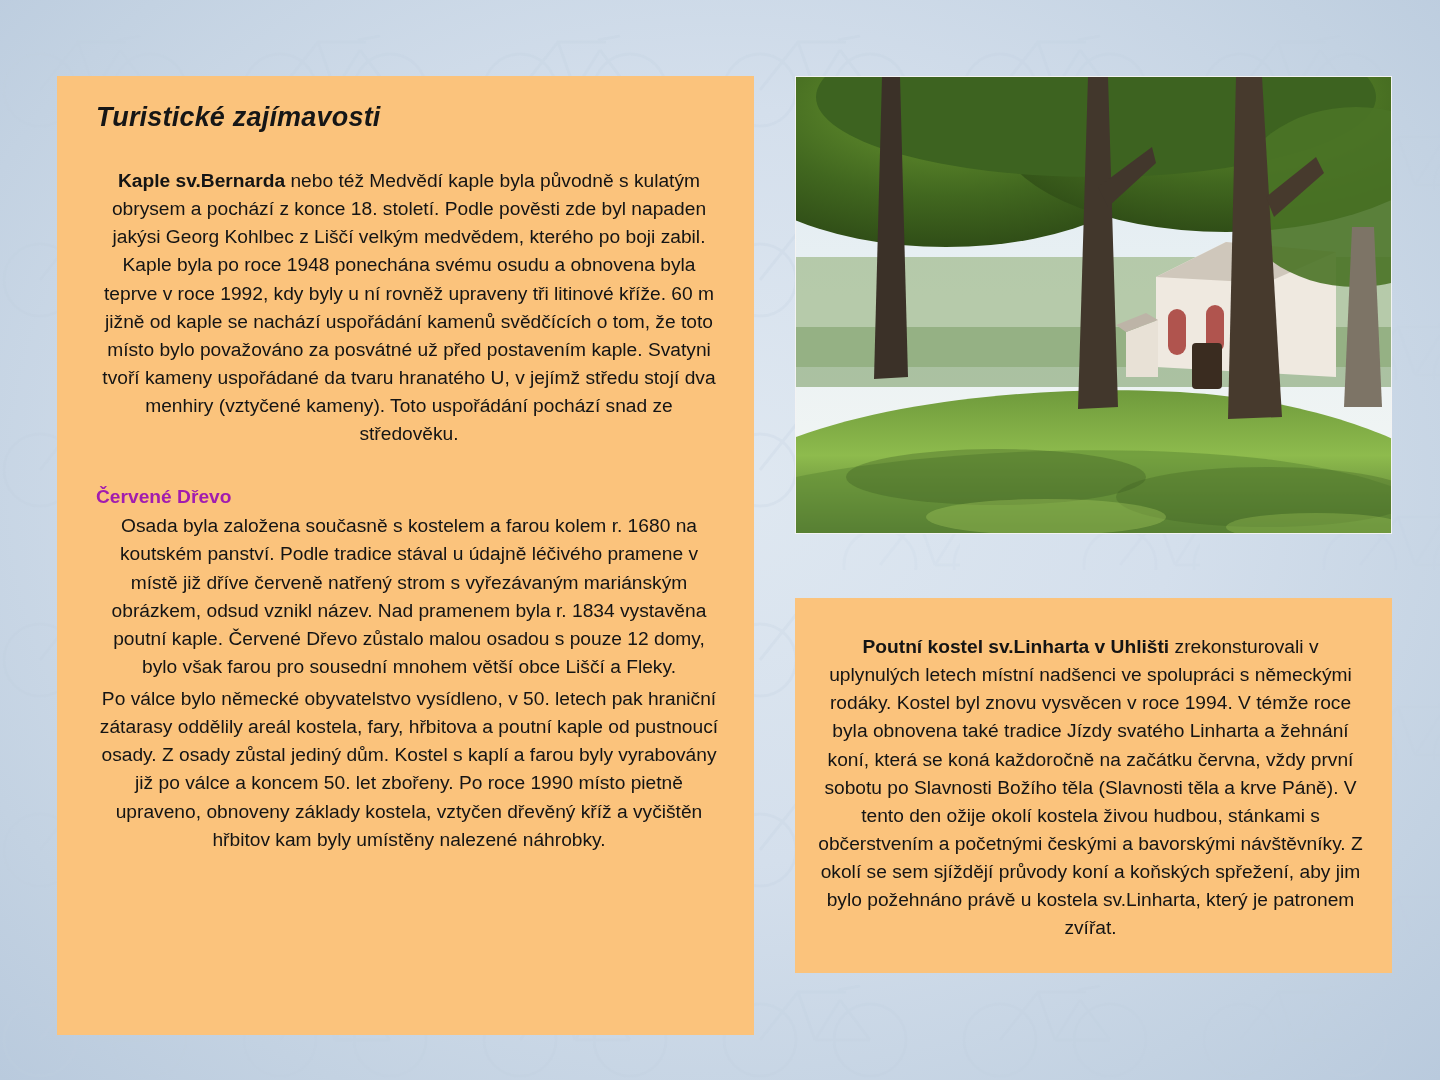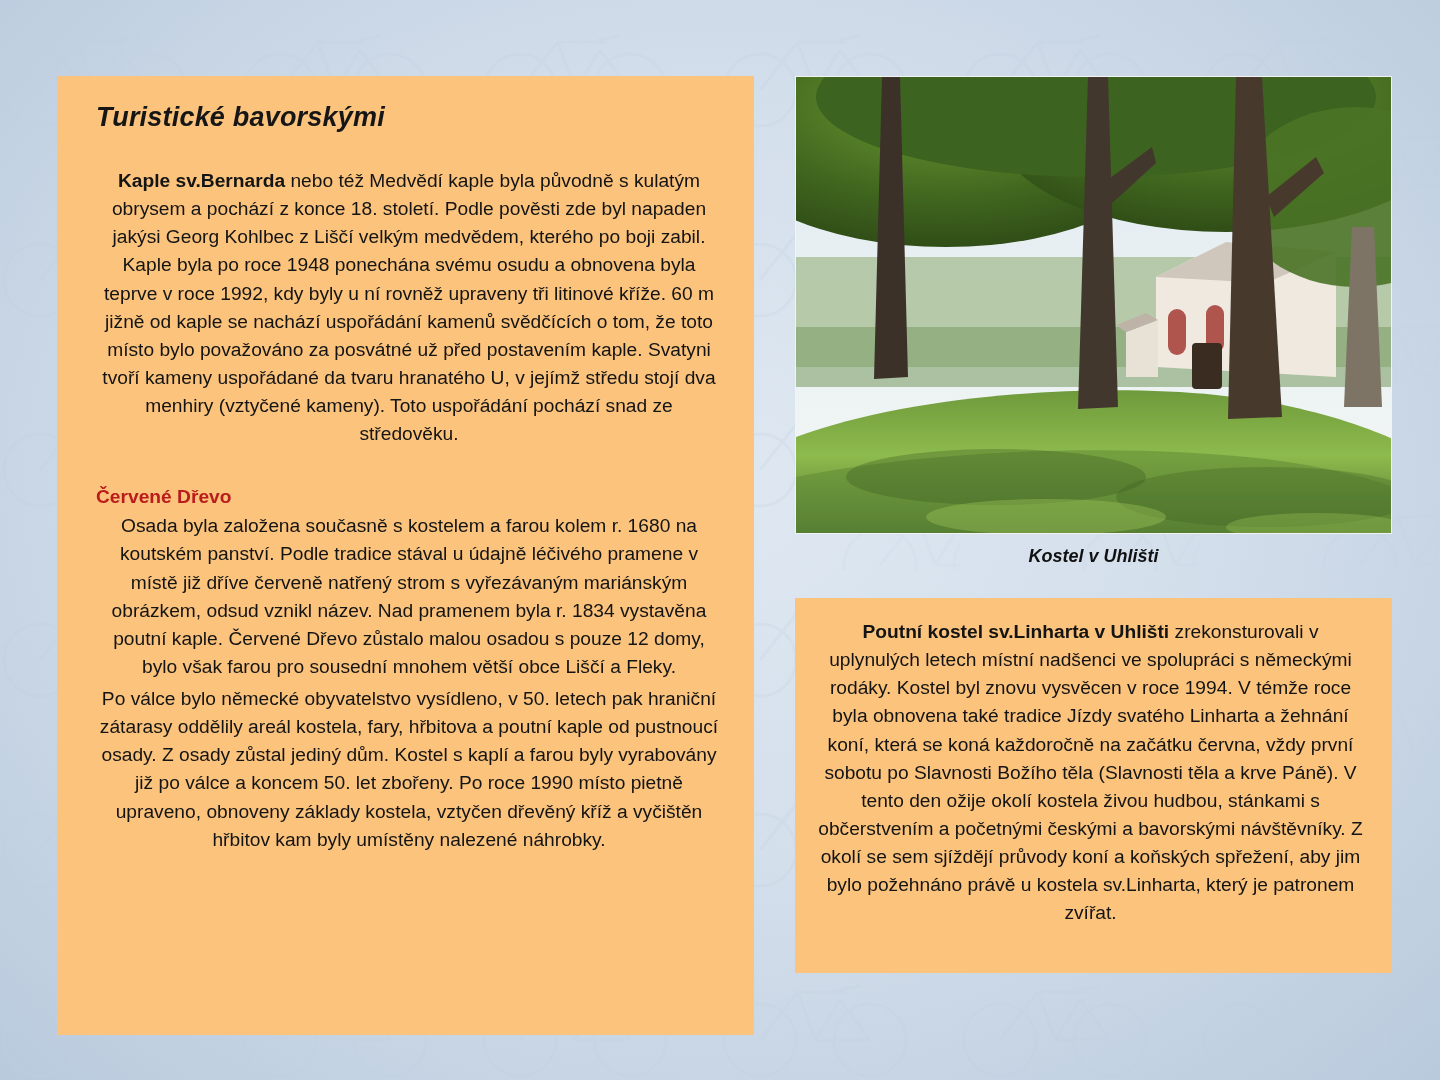--- a/index.html
+++ b/index.html
@@ -54,21 +54,21 @@
     font-size: 19.2px;
     line-height: 1.465;
     color: #141414;
     margin: 0 0 0 7px;
     text-align: center;
   }
   .body-text b { font-weight: bold; }
   .sub-heading {
     font-size: 19.2px;
     font-weight: bold;
-    color: #b91c1c;
+    color: #a21caf;
     margin: 38px 0 2px 7px;
   }
   .para-tight { margin-top: 4px; }
 
   
   .photo-frame {
     position: absolute;
     left: 795px;
     top: 76px;
     width: 597px;
@@ -94,21 +94,21 @@
   }
 
   .panel-right {
     position: absolute;
     left: 795px;
     top: 598px;
     width: 597px;
     height: 375px;
     background: #fbc37c;
     box-sizing: border-box;
-    padding: 20px 26px 18px 20px;
+    padding: 35px 26px 18px 20px;
   }
   .panel-right .body-text {
     margin-left: 0;
     font-size: 19.2px;
     line-height: 1.465;
   }
 </style>
 </head>
 <body>
 
@@ -124,21 +124,21 @@
       </g>
       <pattern id="bikes" width="240" height="190" patternUnits="userSpaceOnUse">
         <use href="#bike" x="0" y="10"></use>
         <use href="#bike" x="120" y="105" opacity="0.6"></use>
       </pattern>
     </defs>
     <rect x="0" y="0" width="1440" height="1080" fill="url(#bikes)" opacity="0.55"></rect>
   </svg>
 
   <div class="panel-left">
-    <h1 class="panel-title">Turistické bavorskými</h1>
+    <h1 class="panel-title">Turistické zajímavosti</h1>
 
     <p class="body-text"><b>Kaple sv.Bernarda</b><span> nebo též Medvědí kaple byla původně s kulatým obrysem a pochází z konce 18. století. Podle pověsti zde byl napaden jakýsi Georg Kohlbec z Liščí velkým medvědem, kterého po boji zabil. Kaple byla po roce 1948 ponechána svému osudu a obnovena byla teprve v roce 1992, kdy byly u ní rovněž upraveny tři litinové kříže. 60 m jižně od kaple se nachází uspořádání kamenů svědčících o tom, že toto místo bylo považováno za posvátné už před postavením kaple. Svatyni tvoří kameny uspořádané da tvaru hranatého U, v jejímž středu stojí dva menhiry (vztyčené kameny). Toto uspořádání pochází snad ze středověku.</span></p>
 
     <h2 class="sub-heading">Červené Dřevo</h2>
 
     <p class="body-text para-tight">Osada byla založena současně s kostelem a farou kolem r. 1680 na koutském panství. Podle tradice stával u údajně léčivého pramene v místě již dříve červeně natřený strom s vyřezávaným mariánským obrázkem, odsud vznikl název. Nad pramenem byla r. 1834 vystavěna poutní kaple. Červené Dřevo zůstalo malou osadou s pouze 12 domy, bylo však farou pro sousední mnohem větší obce Liščí a Fleky.</p>
     <p class="body-text para-tight">Po válce bylo německé obyvatelstvo vysídleno, v 50. letech pak hraniční zátarasy oddělily areál kostela, fary, hřbitova a poutní kaple od pustnoucí osady. Z osady zůstal jediný dům. Kostel s kaplí a farou byly vyrabovány již po válce a koncem 50. let zbořeny. Po roce 1990 místo pietně upraveno, obnoveny základy kostela, vztyčen dřevěný kříž a vyčištěn hřbitov kam byly umístěny nalezené náhrobky.</p>
   </div>
 
   <div class="photo-frame">
@@ -192,19 +192,18 @@
       <path d="M302 110 L356 70 L360 86 L312 130 Z" fill="#42372c"></path>
       <path d="M440 0 L466 0 L486 340 L432 342 Z" fill="#473a2d"></path>
       <path d="M470 120 L520 80 L528 96 L478 140 Z" fill="#473a2d"></path>
       <path d="M556 150 L578 150 L586 330 L548 330 Z" fill="#7d7466"></path>
 
       <ellipse cx="250" cy="440" rx="120" ry="18" fill="#a9cf5e" opacity="0.35"></ellipse>
       <ellipse cx="520" cy="450" rx="90" ry="14" fill="#a9cf5e" opacity="0.3"></ellipse>
     </svg>
   </div>
 
-  <div class="photo-caption">Kostel v Uhlišti</div>
 
   <div class="panel-right">
     <p class="body-text"><b>Poutní kostel sv.Linharta v Uhlišti</b><span> zrekonsturovali v uplynulých letech místní nadšenci ve spolupráci s německými rodáky. Kostel byl znovu vysvěcen v roce 1994. V témže roce byla obnovena také tradice Jízdy svatého Linharta a žehnání koní, která se koná každoročně na začátku června, vždy první sobotu po Slavnosti Božího těla (Slavnosti těla a krve Páně). V tento den ožije okolí kostela živou hudbou, stánkami s občerstvením a početnými českými a bavorskými návštěvníky. Z okolí se sem sjíždějí průvody koní a koňských spřežení, aby jim bylo požehnáno právě u kostela sv.Linharta, který je patronem zvířat.</span></p>
   </div>
 
 </div>
 
 </body></html>

